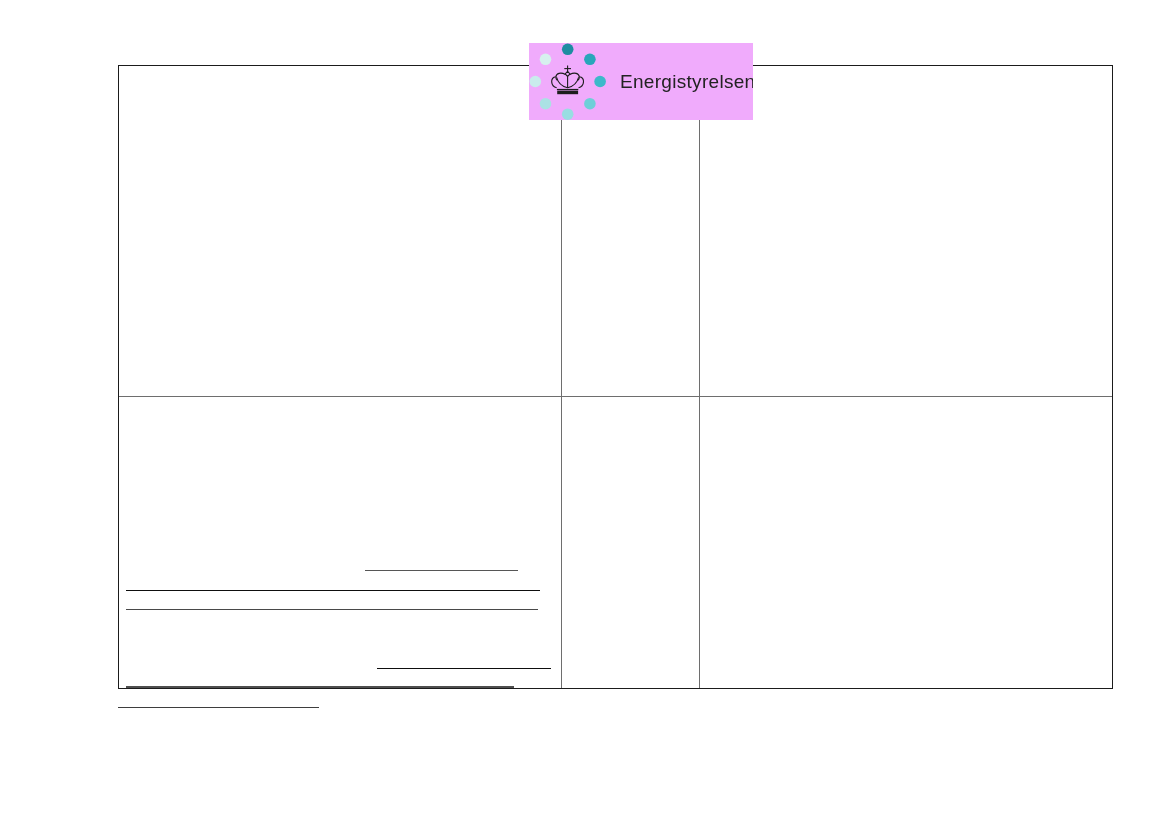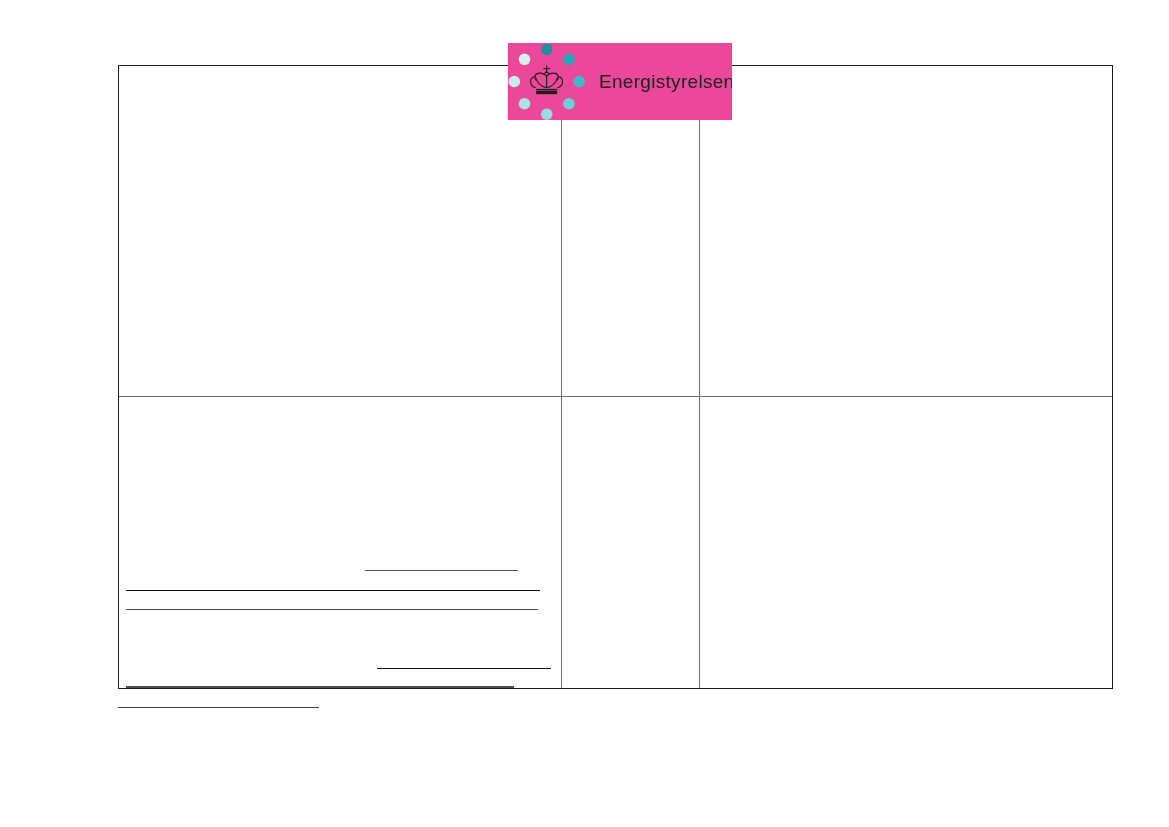--- a/index.html
+++ b/index.html
@@ -18,21 +18,21 @@
 
   <div class="abs" style="left:119px;top:396px;width:993px;height:1px;background:#6e6e6e;"></div>
 
   <div class="abs" style="left:365px;top:570px;width:153px;height:1px;background:#565656;"></div>
   <div class="abs" style="left:126px;top:590px;width:414px;height:1px;background:#0e0e0e;"></div>
   <div class="abs" style="left:126px;top:609px;width:412px;height:1px;background:#494949;"></div>
   <div class="abs" style="left:377px;top:668px;width:174px;height:1px;background:#0e0e0e;"></div>
   <div class="abs" style="left:126px;top:686px;width:388px;height:2px;background:#4f4f4f;"></div>
   <div class="abs" style="left:118px;top:707px;width:201px;height:1px;background:#3e3e3e;"></div>
 
-  <div class="abs" style="left:508px;top:43px;width:224px;height:77px;background:#ec4899;">
+  <div class="abs" style="left:529px;top:43px;width:224px;height:77px;background:#f0abfc;">
     <svg width="224" height="77" viewBox="0 0 224 77">
 
       <circle cx="38.7" cy="6.3" r="5.8" fill="#1e8ca1"></circle>
       <circle cx="60.9" cy="16.3" r="5.8" fill="#28a6ba"></circle>
       <circle cx="71.1" cy="38.5" r="5.8" fill="#3cb9ca"></circle>
       <circle cx="60.9" cy="60.7" r="5.8" fill="#6ecfd8"></circle>
       <circle cx="38.7" cy="71.2" r="5.8" fill="#99dde2"></circle>
       <circle cx="16.5" cy="60.7" r="5.8" fill="#abe1e4"></circle>
       <circle cx="6.3" cy="38.5" r="5.8" fill="#c9ecec"></circle>
       <circle cx="16.5" cy="16.3" r="5.8" fill="#d6f0ee"></circle>

